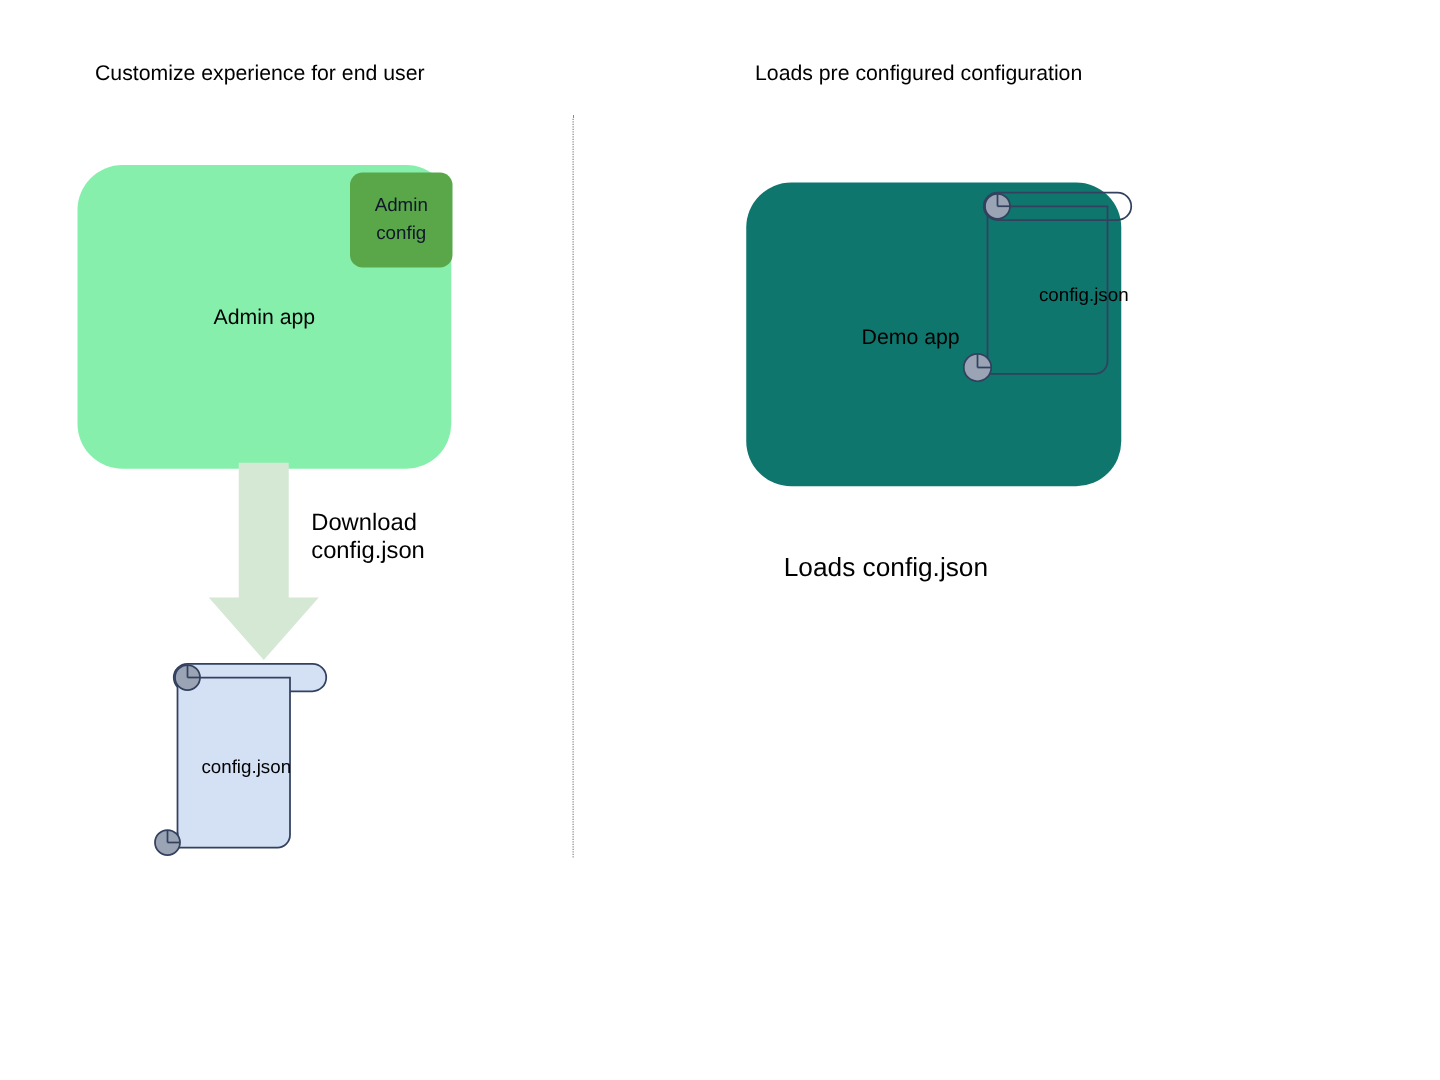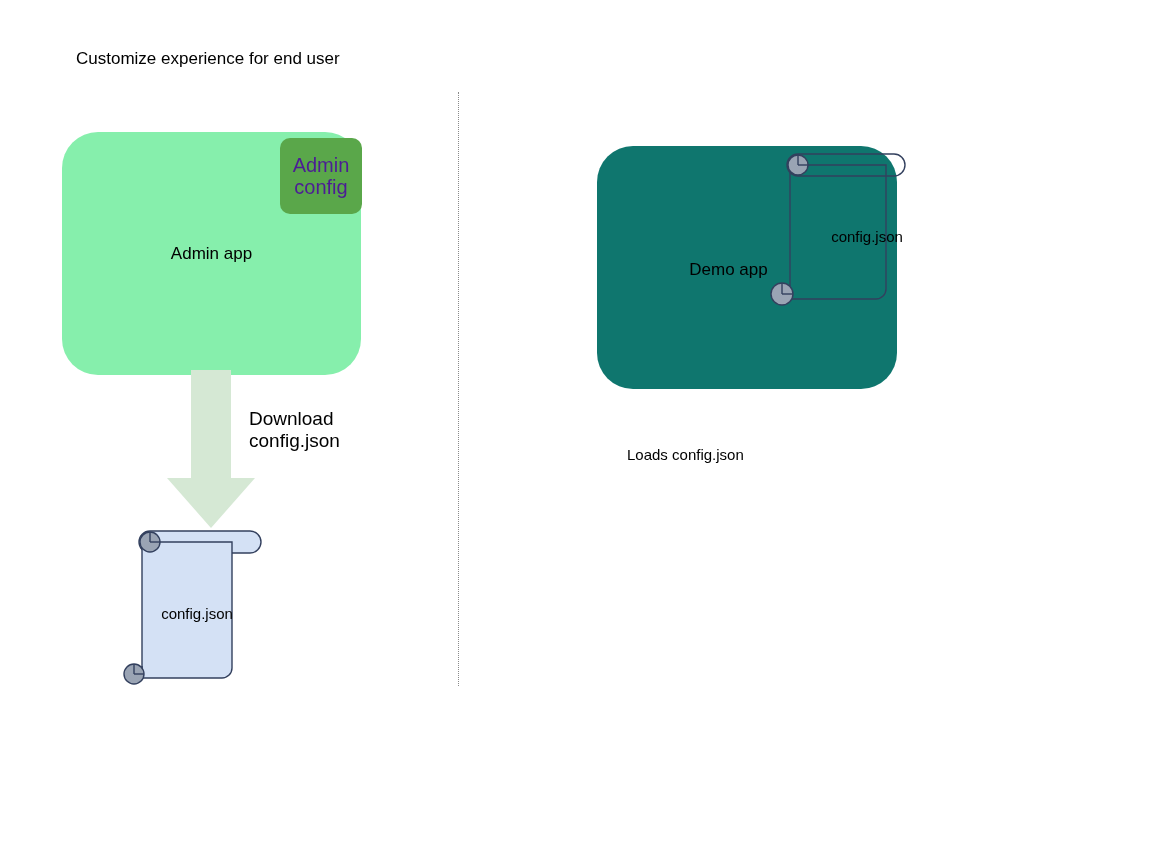--- a/index.html
+++ b/index.html
@@ -88,23 +88,23 @@
     top: 138px;
     width: 82px;
     height: 76px;
     background: #5aa74a;
     border-radius: 10px;
     display: flex;
     align-items: center;
     justify-content: center;
   }
   #admin-panel .panel-label {
-    font-size: 20px;
+    font-size: 15px;
     line-height: 22px;
-    color: #4c1d95;
+    color: #0f172a;
     text-align: center;
   }
 
   .arrow-wrap {
     position: absolute;
     left: 163px;
     top: 370px;
     width: 96px;
     height: 160px;
   }
@@ -134,33 +134,34 @@
   #scroll-left { left: 120px; top: 528px; width: 145px; height: 160px; }
   #scroll-left .scroll-label { left: 22px; top: 77px; width: 110px; }
 
   #scroll-right { left: 772px; top: 152px; width: 138px; height: 155px; }
   #scroll-right .scroll-label { left: 50px; top: 76px; width: 90px; }
 
   .bottom-note {
     position: absolute;
     left: 627px;
     top: 444px;
-    font-size: 15px;
+    font-size: 21px;
     line-height: 21px;
     color: #000000;
     white-space: nowrap;
   }
 </style>
 </head>
 <body>
 
 <div class="stage">
 
   <div class="heading" id="heading-left">Customize experience for end user</div>
 
+  <div class="heading" id="heading-right">Loads pre configured configuration</div>
 
   <div class="divider"></div>
 
   <div class="app-box" id="admin-app">
     <div class="app-label">Admin app</div>
   </div>
 
   <div id="admin-panel">
     <div class="panel-label">
       <span>Admin</span><br>

